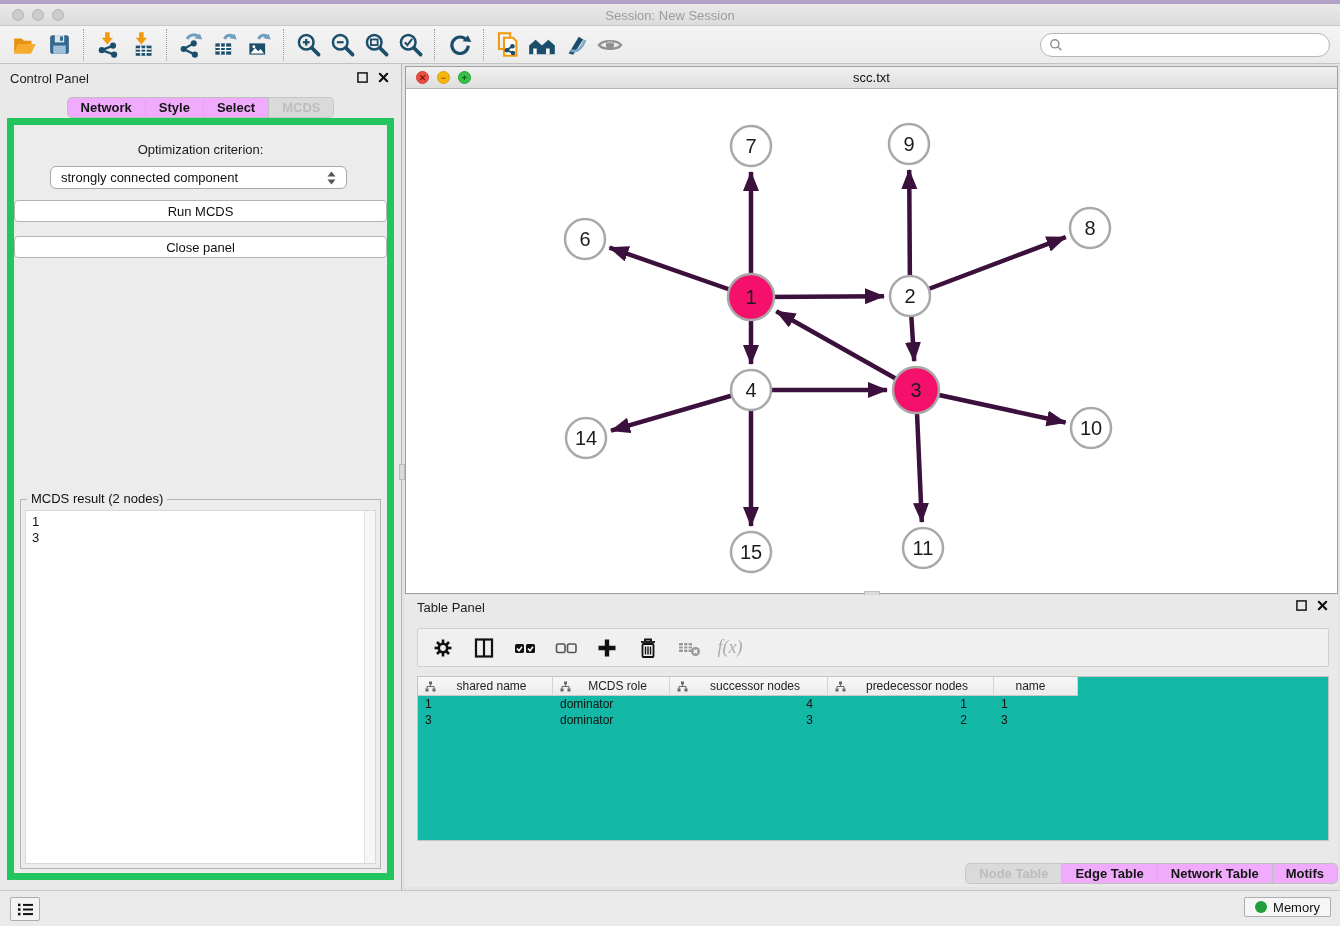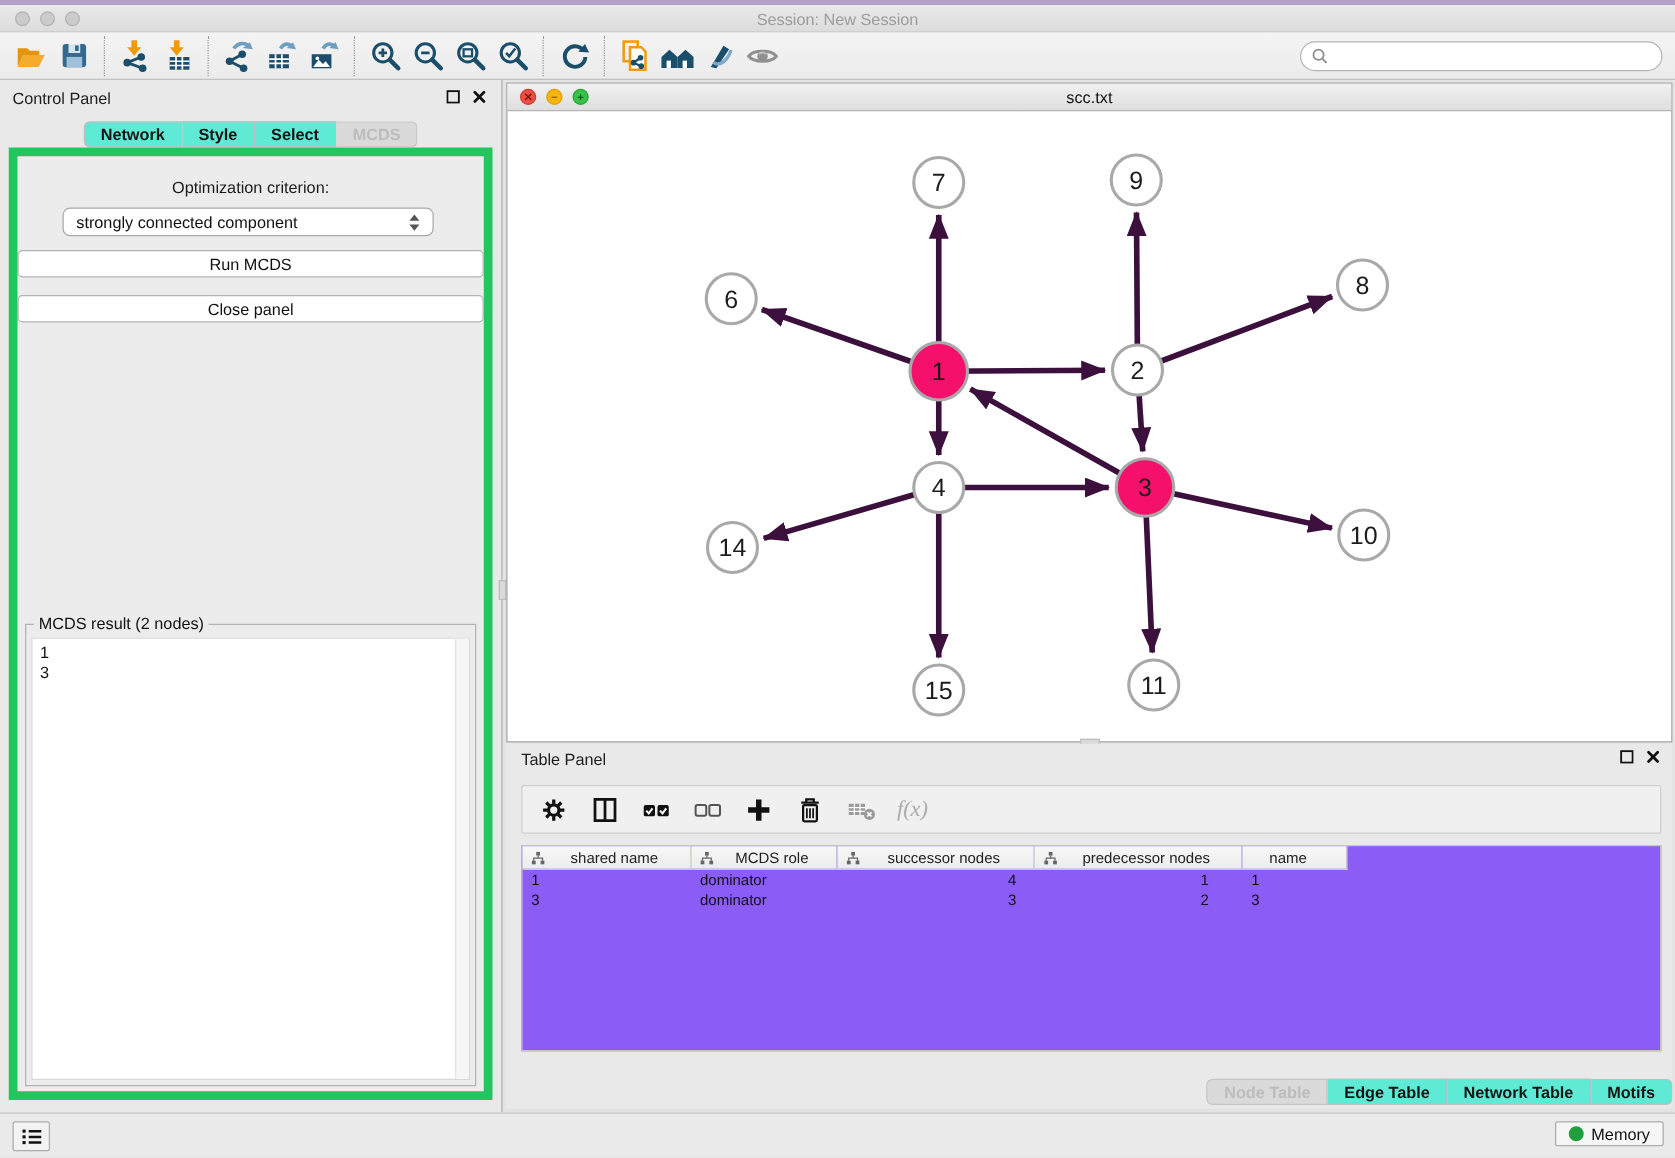--- a/index.html
+++ b/index.html
@@ -32,21 +32,21 @@
     background:#e9e9e9; }
   .v-split { position:absolute; left:401px; top:64px; width:4px; bottom:36px;
     background:#e3e3e3; border-left:1px solid #b4b4b4; }
   .v-split .grip { position:absolute; left:-3px; top:400px; width:6px; height:16px;
     background:#dadada; border:1px solid #bdbdbd; }
   .cp-header { position:absolute; top:7px; left:10px; font-size:13px; color:#1d1d1d; }
   .panel-ctl { position:absolute; top:8px; display:flex; gap:10px; }
   .cp-ctl { right:12px; } .tp-ctl { right:10px; top:5px; }
 
   .cp-tabs { position:absolute; top:33px; left:0; right:0; display:flex; justify-content:center; }
-  .tabseg { background:#5eead4; border:1px solid #bfbfbf; border-left:none;
+  .tabseg { background:#f0abfc; border:1px solid #bfbfbf; border-left:none;
     padding:2px 13px; font-size:13px; font-weight:600; color:#141414; height:21px;
     display:flex; align-items:center; }
   .tabseg:first-child { border-left:1px solid #bfbfbf; border-radius:5px 0 0 5px; }
   .tabseg:last-child { border-radius:0 5px 5px 0; }
   .tabseg.active { background:#dadada; color:#bcbcbc; border-color:#c6c6c6; }
 
   .cp-content { position:absolute; left:7px; right:7px; top:54px; bottom:10px;
     background:#ececec; border:7px solid #22c55e; }
   .opt-label { position:absolute; top:17px; left:0; right:0; text-align:center;
     font-size:13px; color:#1a1a1a; }
@@ -90,21 +90,21 @@
   
   .table-panel { position:absolute; left:405px; top:595px; width:933px; height:292px;
     background:#e9e9e9; }
   .tp-header { position:absolute; top:5px; left:12px; font-size:13px; color:#1d1d1d; }
   .tp-toolbar { position:absolute; left:12px; right:9px; top:33px; height:39px;
     background:#f0f0f0; border:1px solid #cfcfcf; border-radius:2px;
     display:flex; align-items:center; gap:15px; padding-left:12px; }
   .tp-toolbar .tbtn { width:26px; height:26px; }
   .fx { font-family:"Liberation Serif", serif; font-style:italic; font-size:18px; color:#ababab; }
   .tp-table { position:absolute; left:12px; right:9px; top:81px; bottom:46px;
-    background:#8b5cf6; border:1px solid #c4c4c4; }
+    background:#14b8a6; border:1px solid #c4c4c4; }
   .tp-cols { display:flex; height:19px; }
   .th { background:linear-gradient(#f8f8f8,#ececec); border-right:1px solid #d4d4d4;
     border-bottom:1px solid #c9c9c9; font-size:12px; color:#222;
     display:flex; align-items:center; }
   .th .hicon { margin:0 5px 0 7px; flex:0 0 auto; }
   .th .hlabel { flex:1; text-align:center; padding-right:10px; }
   .tr { display:flex; height:16px; }
   .td { font-size:12px; color:#111; line-height:16px; white-space:nowrap; overflow:hidden; }
   .c0 { width:135px; } .c1 { width:117px; } .c2 { width:158px; } .c3 { width:166px; } .c4 { width:84px; }
   .al { padding-left:7px; text-align:left; }

